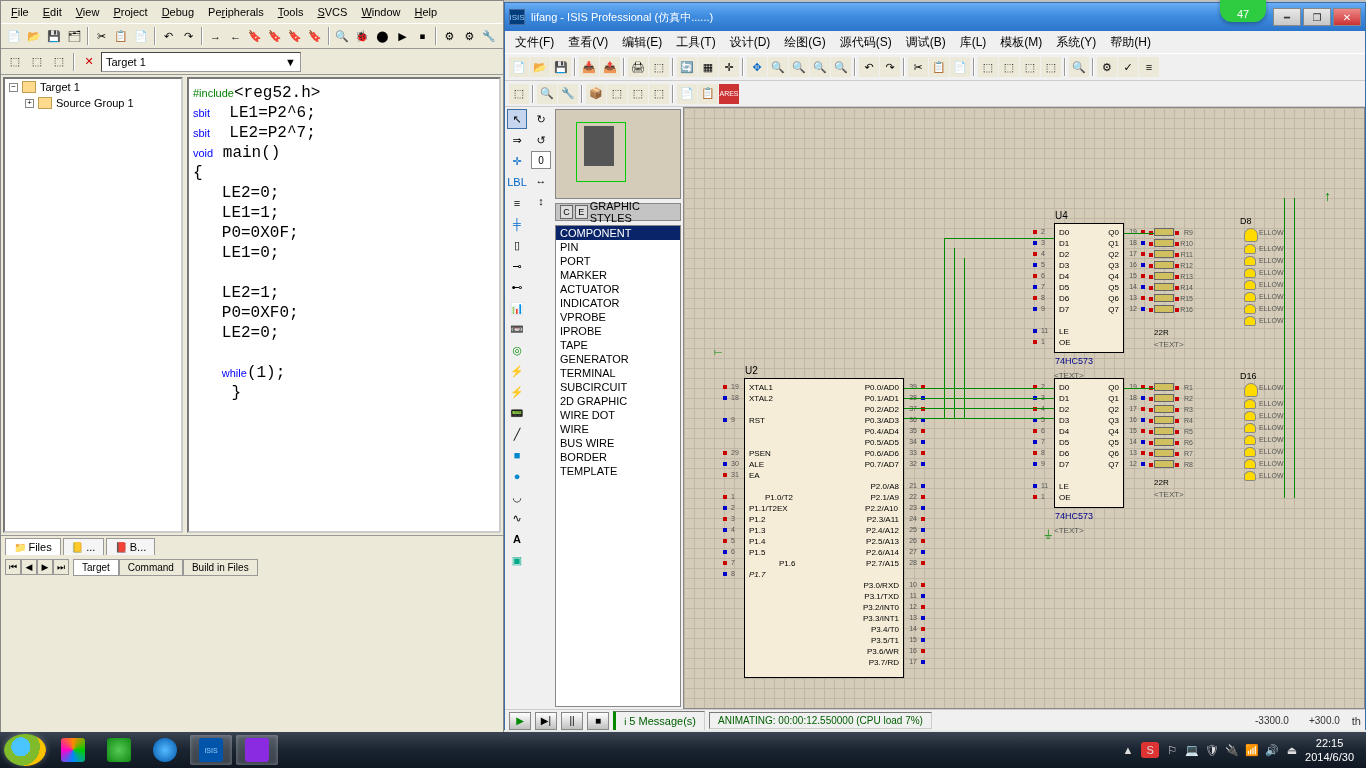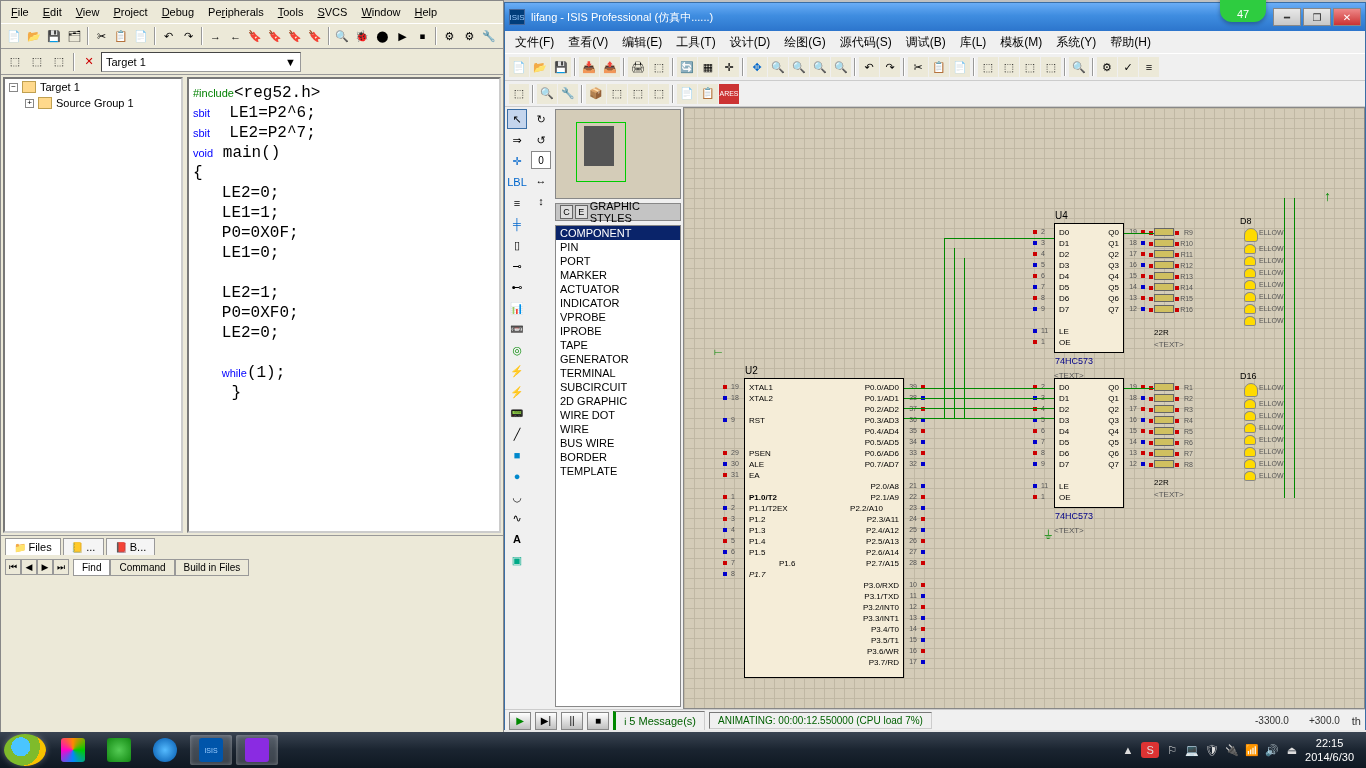--- a/index.html
+++ b/index.html
@@ -212,21 +212,21 @@
     <span class="keil-tab">📒 <span>...</span></span>
     <span class="keil-tab">📕 <span>B...</span></span>
   </div>
   <div class="build-tabs">
     <div class="build-nav">
       <span class="build-nav-btn">⏮</span>
       <span class="build-nav-btn">◀</span>
       <span class="build-nav-btn">▶</span>
       <span class="build-nav-btn">⏭</span>
     </div>
-    <span class="build-tab active">Find</span>
+    <span class="build-tab active">Target</span>
     <span class="build-tab">Command</span>
     <span class="build-tab">Build in Files</span>
   </div>
 </div>
 
 <div class="proteus-window">
   <div class="proteus-title">
     <span class="icon">ISIS</span>
     <span>lifang - ISIS Professional  (仿真中......)</span>
     <div class="win-btns">
@@ -383,21 +383,21 @@
               <div class="wire-blue" style="left: -22px; top: 39px;"></div>
               <div class="pin-lbl" style="left: 4px; top: 70px;">PSEN</div>
               <div class="pin-num" style="left: -14px; top: 70px;">29</div>
               <div class="wire-red" style="left: -22px; top: 72px;"></div>
               <div class="pin-lbl" style="left: 4px; top: 81px;">ALE</div>
               <div class="pin-num" style="left: -14px; top: 81px;">30</div>
               <div class="wire-blue" style="left: -22px; top: 83px;"></div>
               <div class="pin-lbl" style="left: 4px; top: 92px;">EA</div>
               <div class="pin-num" style="left: -14px; top: 92px;">31</div>
               <div class="wire-red" style="left: -22px; top: 94px;"></div>
-              <div class="pin-lbl" style="left: 4px; top: 114px; font-weight: bold;">P1.0/T2</div>
+              <div class="pin-lbl" style="left: 20px; top: 114px;">P1.0/T2</div>
               <div class="pin-num" style="left: -14px; top: 114px;">1</div>
               <div class="wire-red" style="left: -22px; top: 116px;"></div>
               <div class="pin-lbl" style="left: 4px; top: 125px;">P1.1/T2EX</div>
               <div class="pin-num" style="left: -14px; top: 125px;">2</div>
               <div class="wire-blue" style="left: -22px; top: 127px;"></div>
               <div class="pin-lbl" style="left: 4px; top: 136px;">P1.2</div>
               <div class="pin-num" style="left: -14px; top: 136px;">3</div>
               <div class="wire-red" style="left: -22px; top: 138px;"></div>
               <div class="pin-lbl" style="left: 4px; top: 147px;">P1.3</div>
               <div class="pin-num" style="left: -14px; top: 147px;">4</div>
@@ -437,21 +437,21 @@
               <div class="wire-red" style="right: -22px; top: 72px;"></div>
               <div class="pin-lbl" style="right: 4px; top: 81px;">P0.7/AD7</div>
               <div class="pin-num" style="right: -14px; top: 81px;">32</div>
               <div class="wire-blue" style="right: -22px; top: 83px;"></div>
               <div class="pin-lbl" style="right: 4px; top: 103px;">P2.0/A8</div>
               <div class="pin-num" style="right: -14px; top: 103px;">21</div>
               <div class="wire-blue" style="right: -22px; top: 105px;"></div>
               <div class="pin-lbl" style="right: 4px; top: 114px;">P2.1/A9</div>
               <div class="pin-num" style="right: -14px; top: 114px;">22</div>
               <div class="wire-red" style="right: -22px; top: 116px;"></div>
-              <div class="pin-lbl" style="right: 20px; top: 125px; margin-left: 47px;">P2.2/A10</div>
+              <div class="pin-lbl" style="right: 5px; top: 125px; margin-left: 47px;">P2.2/A10</div>
               <div class="pin-num" style="right: -14px; top: 125px;">23</div>
               <div class="wire-blue" style="right: -22px; top: 127px;"></div>
               <div class="pin-lbl" style="right: 4px; top: 136px;">P2.3/A11</div>
               <div class="pin-num" style="right: -14px; top: 136px;">24</div>
               <div class="wire-red" style="right: -22px; top: 138px;"></div>
               <div class="pin-lbl" style="right: 4px; top: 147px;">P2.4/A12</div>
               <div class="pin-num" style="right: -14px; top: 147px;">25</div>
               <div class="wire-blue" style="right: -22px; top: 149px;"></div>
               <div class="pin-lbl" style="right: 4px; top: 158px;">P2.5/A13</div>
               <div class="pin-num" style="right: -14px; top: 158px;">26</div>

